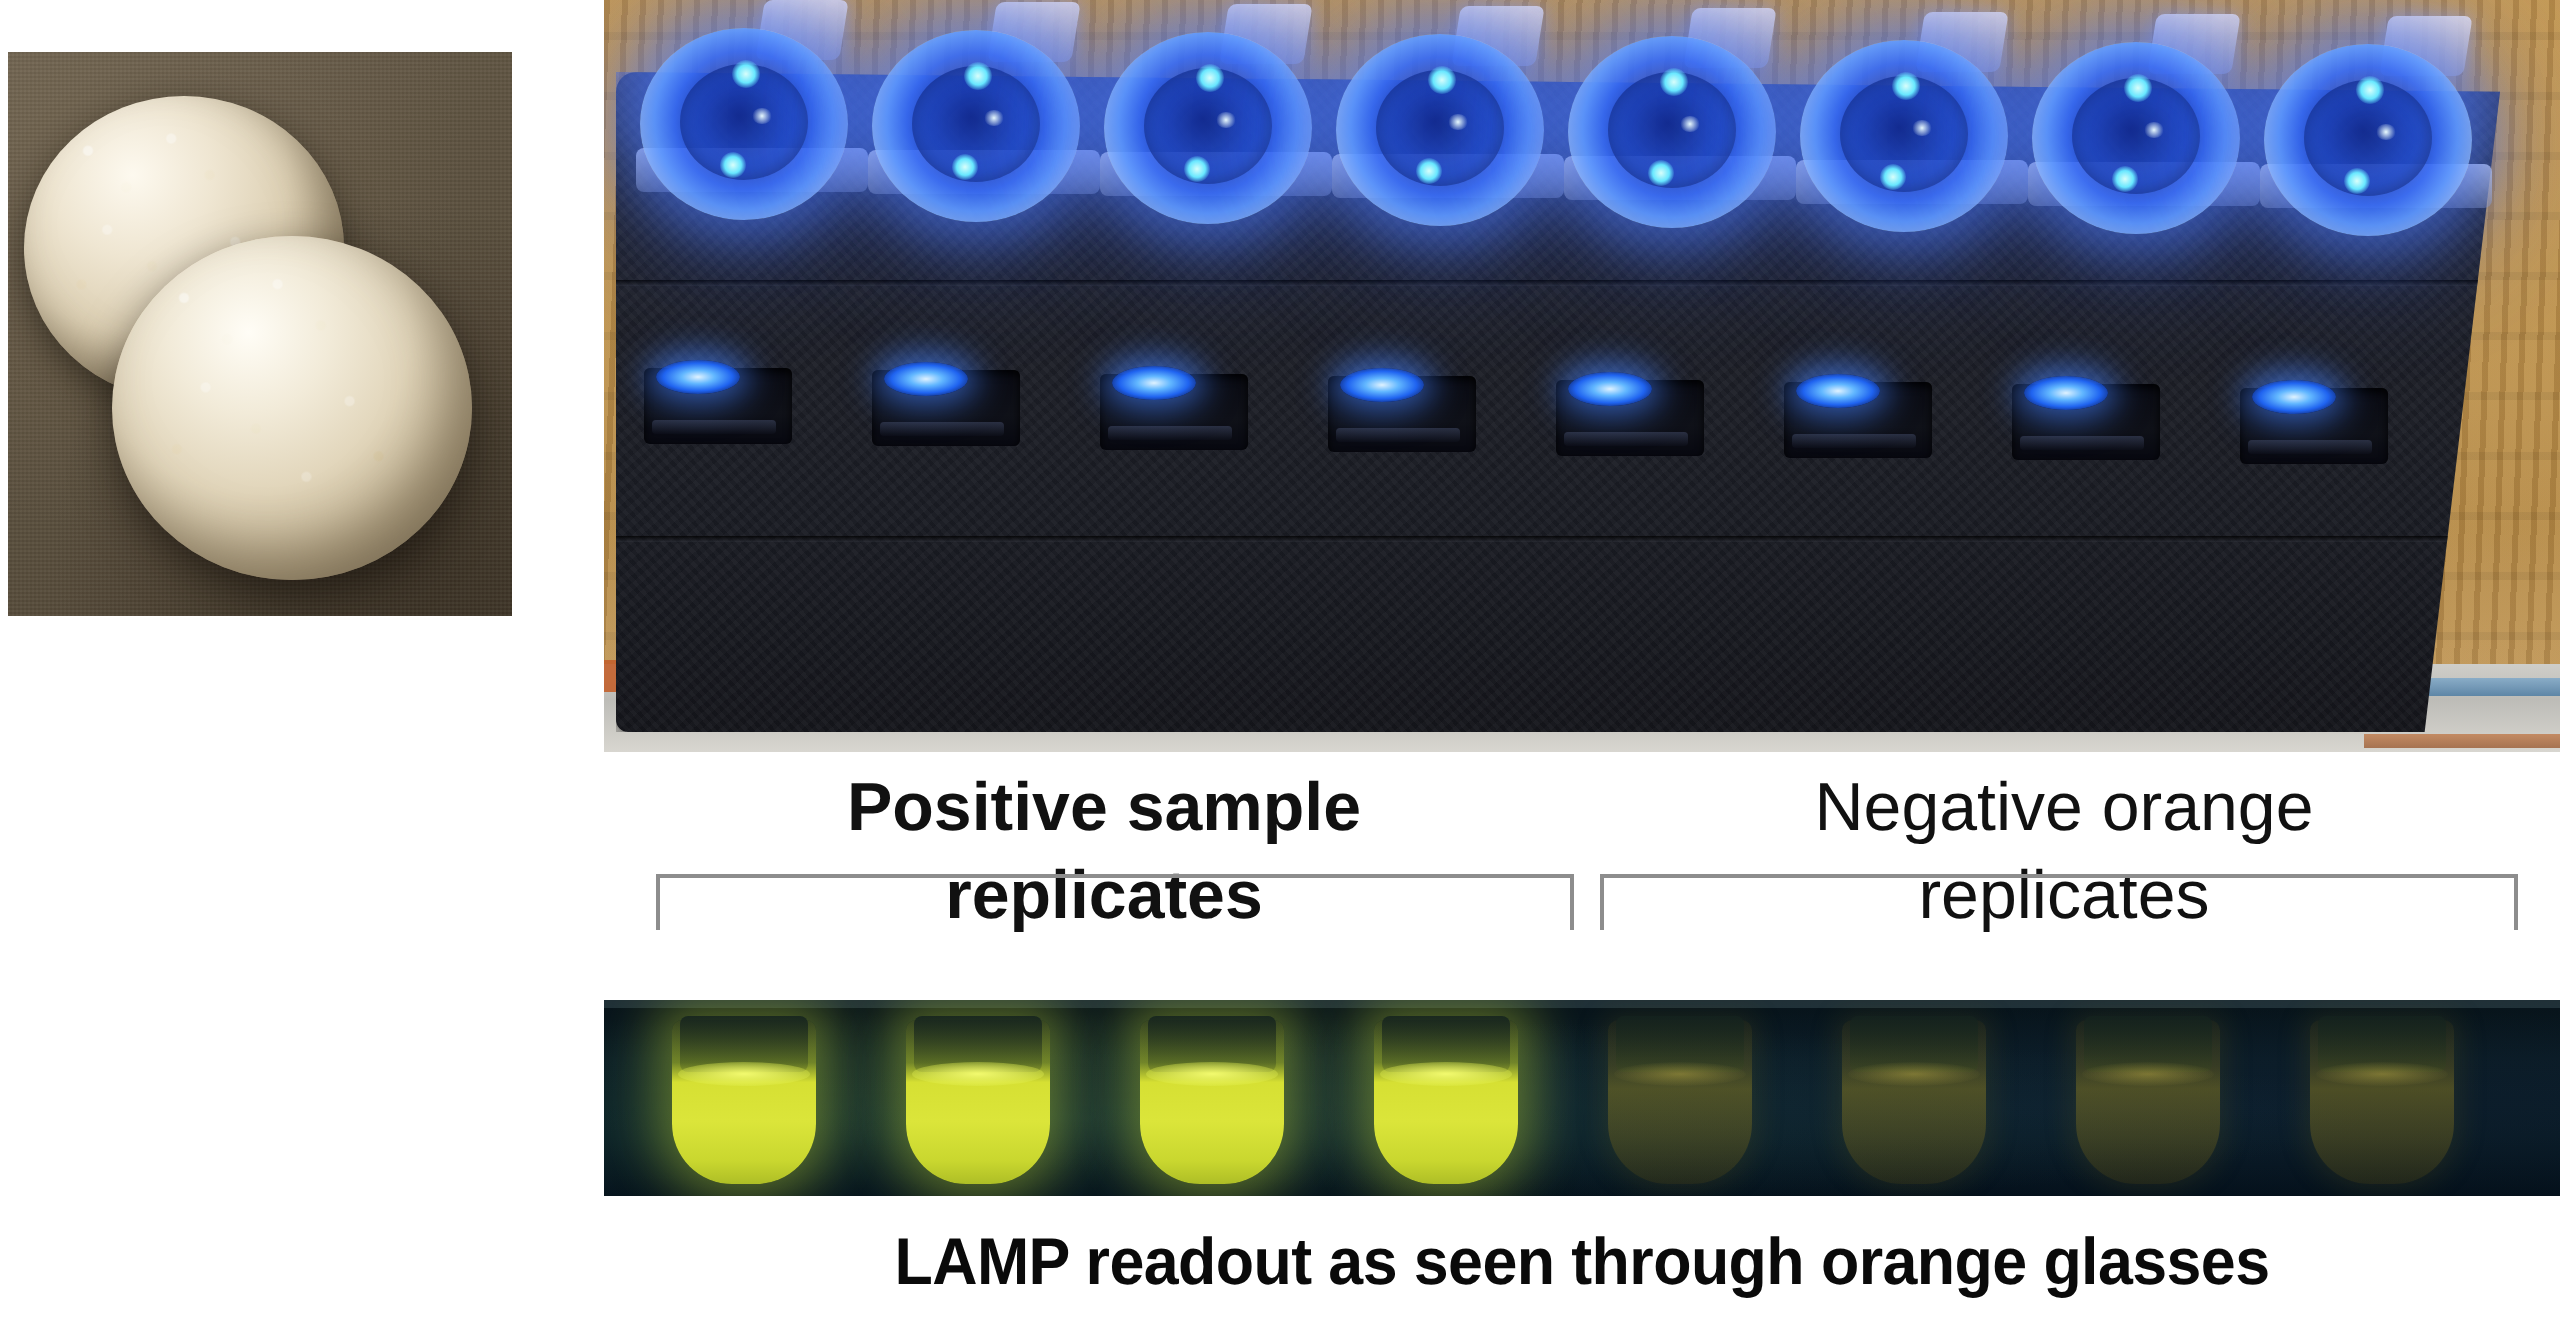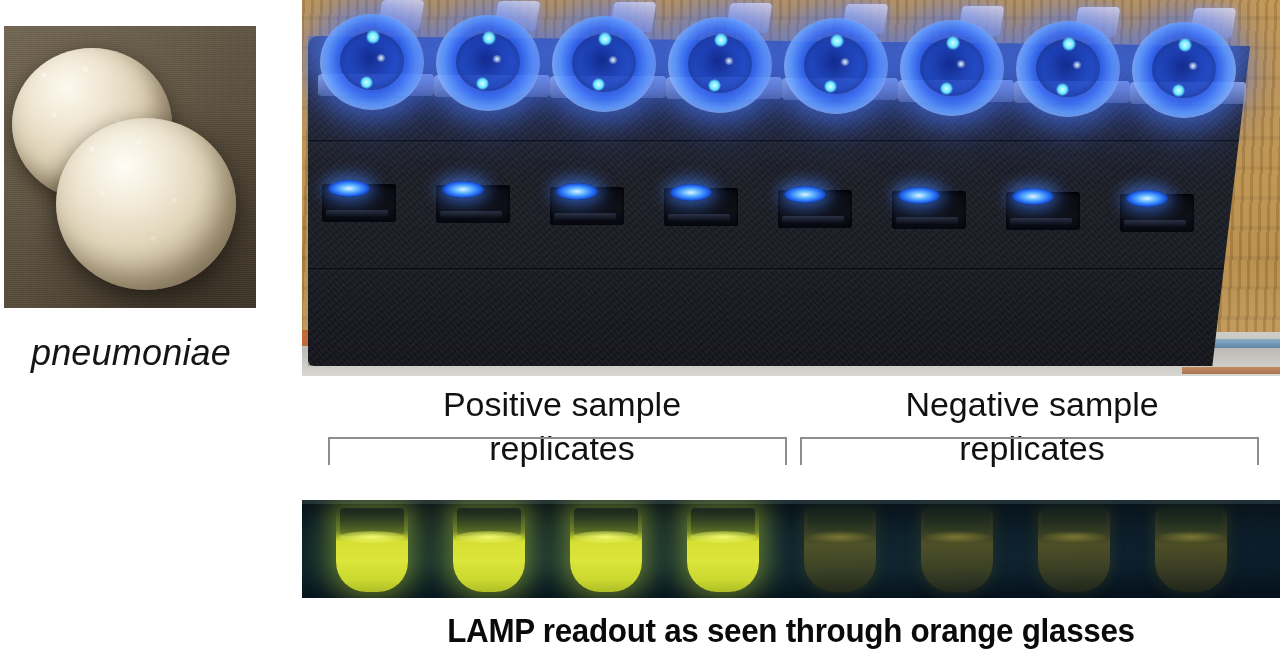--- a/index.html
+++ b/index.html
@@ -173,21 +173,21 @@
     background:linear-gradient(180deg,rgba(70,80,110,.5),rgba(20,24,40,.2));
     border-radius:2px;
   }
 
   
   #group-labels{position:absolute;left:302px;top:382px;width:978px;height:104px;}
   .group-label{
     position:absolute;top:0;text-align:center;
     font-size:34px;line-height:44px;color:#111;
   }
-  #label-positive{left:20px;width:480px;}
+  #label-positive{left:10px;width:480px;font-weight:bold;}
   #label-negative{left:490px;width:480px;}
   .bracket{position:absolute;height:26px;border:2px solid #8d8d8d;border-top-width:2px;border-bottom:none;}
   #bracket-positive{left:26px;top:55px;width:455px;}
   #bracket-negative{left:498px;top:55px;width:455px;}
 
   
   #lamp-strip{
     position:absolute;left:302px;top:500px;width:978px;height:98px;overflow:hidden;
     background:linear-gradient(180deg,#07131a 0%,#0a1a22 30%,#081820 70%,#04101a 100%);
   }
@@ -233,21 +233,20 @@
 
 <div class="fig">
 
   <div id="sem-panel">
     <div id="sem-image">
       <div class="coccus" id="coccus-upper"></div>
       <div class="coccus" id="coccus-lower"></div>
     </div>
   </div>
   <div id="sem-caption">
-    <div>pneumoniae</div>
   </div>
 
   <div id="device-photo">
     <div id="bench-wood"></div>
     <div id="bench-surface"></div>
     <div id="bench-blue-tape"></div>
     <div id="bench-copper-strip"></div>
     <div id="bench-orange-chip"></div>
 
     <div id="heater-block">
@@ -373,21 +372,21 @@
         </div>
       </div>
   </div>
 
   <div id="group-labels">
     <div class="group-label" id="label-positive">
       <div>Positive sample</div>
       <div>replicates</div>
     </div>
     <div class="group-label" id="label-negative">
-      <div>Negative sample</div>
+      <div>Negative orange</div>
       <div>replicates</div>
     </div>
     <div class="bracket" id="bracket-positive"></div>
     <div class="bracket" id="bracket-negative"></div>
   </div>
 
   <div id="lamp-strip">
     <div id="lamp-strip-top-edge"></div>
   <div class="lamp-tube pos" style="left: 34px;">
         <div class="tube-body"></div>

